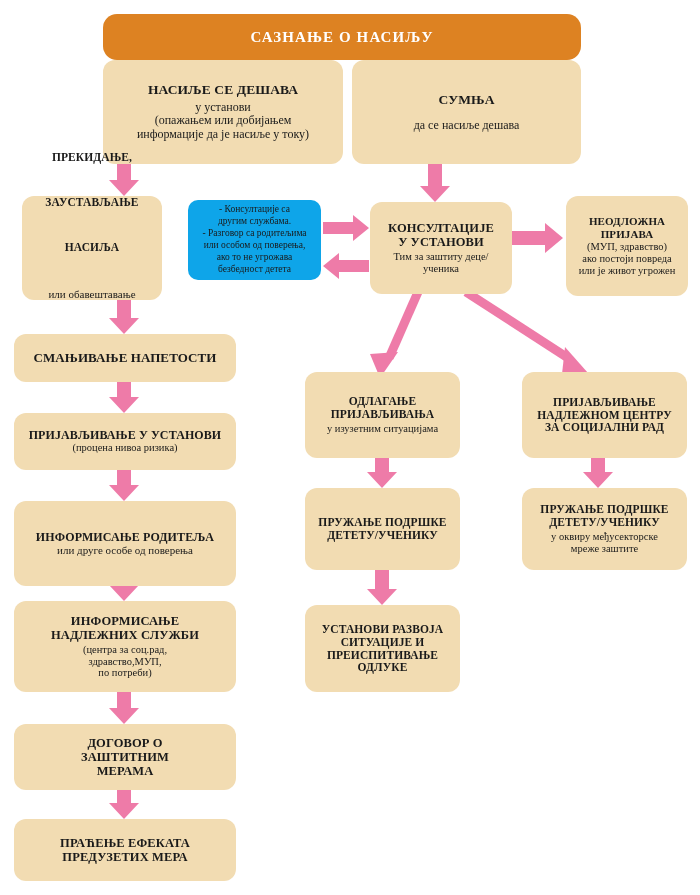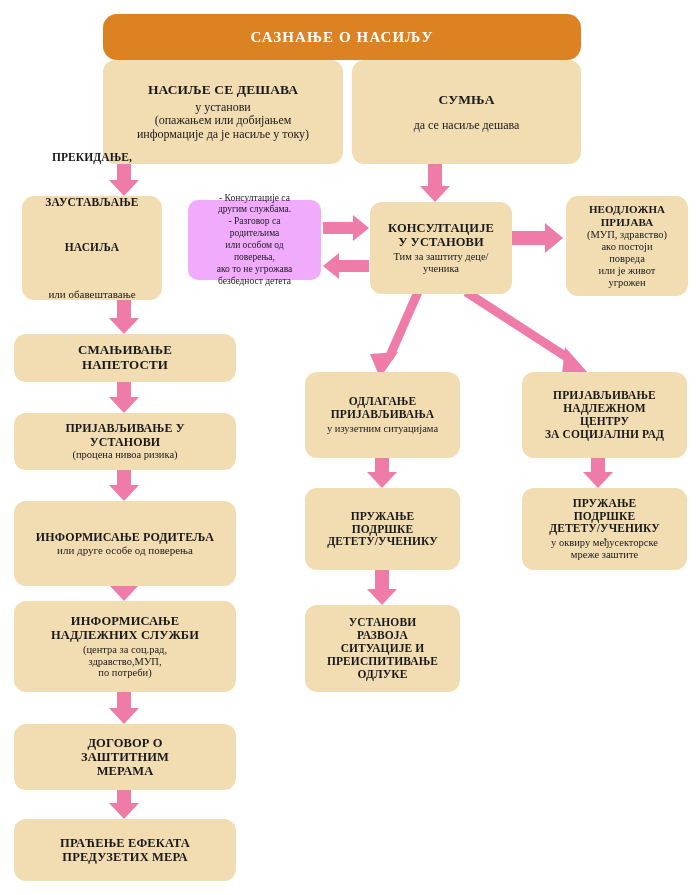--- a/index.html
+++ b/index.html
@@ -24,21 +24,21 @@
     position: absolute;
     box-sizing: border-box;
     background: #F2DCB2;
     border-radius: 12px;
     display: flex;
     flex-direction: column;
     align-items: center;
     justify-content: center;
     text-align: center;
     color: #1a1a1a;
-    padding: 4px 20px;
+    padding: 4px 0;
     z-index: 3;
   }
   .node .ttl {
     font-weight: bold;
     line-height: 1.12;
     letter-spacing: 0.1px;
   }
   .node .sub {
     font-weight: normal;
     line-height: 1.14;
@@ -47,21 +47,21 @@
     background: #DD8222;
     color: #ffffff;
     border-radius: 14px;
   }
   .title-node .ttl {
     font-size: 15px;
     letter-spacing: 1.1px;
     color: #ffffff;
   }
   .note-node {
-    background: #f0abfc;
+    background: #0ea5e9;
     border-radius: 10px;
   }
   .note-node .sub {
     font-size: 9.5px;
     line-height: 1.25;
   }
   svg.arrows {
     position: absolute;
     left: 0; top: 0;
     width: 700px;

